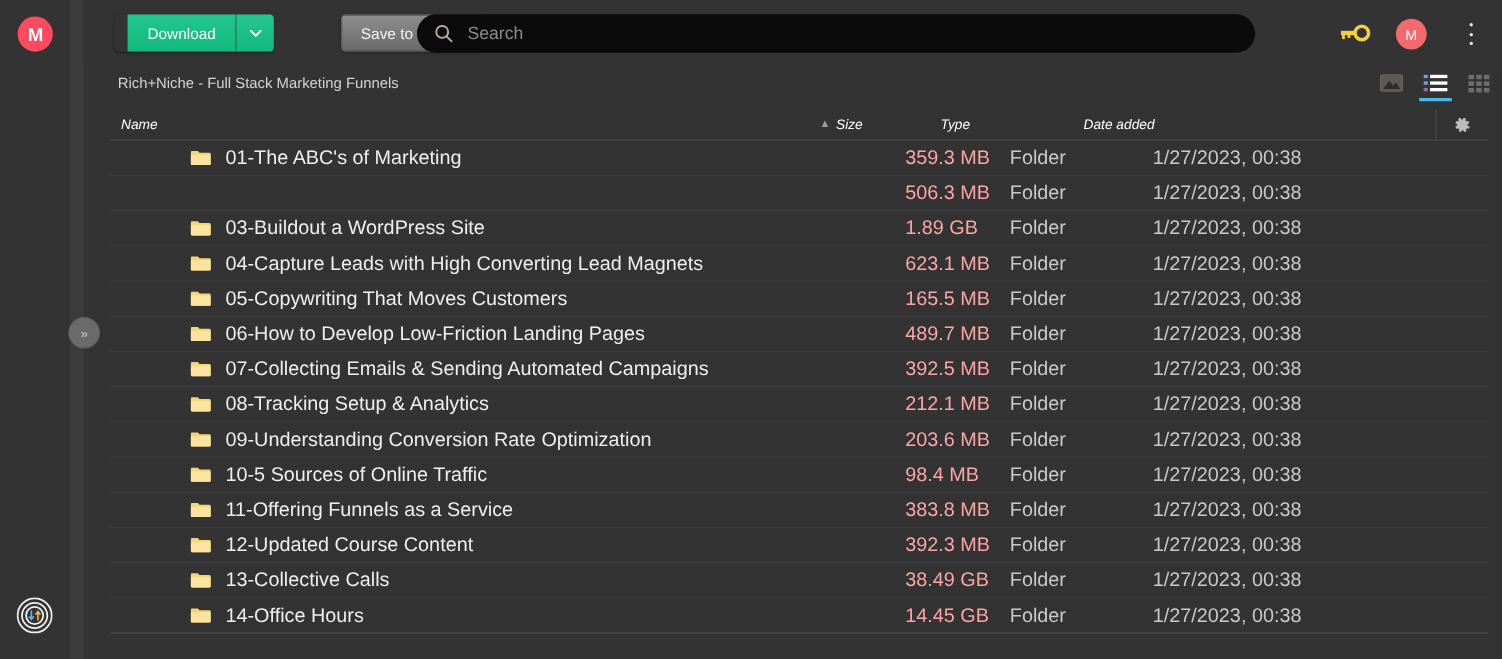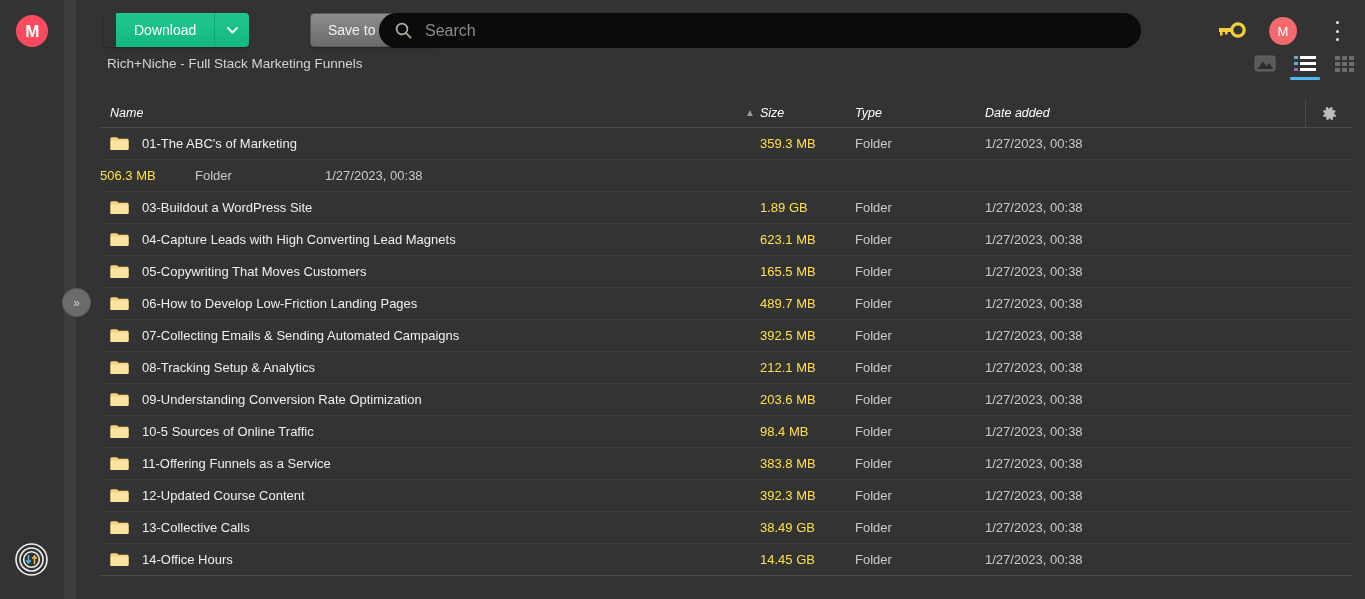--- a/index.html
+++ b/index.html
@@ -110,21 +110,21 @@
   .kebab {
     position: absolute; left: 1251px; top: 18px;
     width: 20px; height: 26px;
     display: flex; flex-direction: column; align-items: center;
     justify-content: space-between; padding: 3px 0; cursor: pointer;
   }
   .kebab i { width: 3px; height: 3px; border-radius: 50%; background: #e6e6e6; display:block; }
 
   
   .crumbrow {
-    position: absolute; left: 76px; top: 52px; right: 0; height: 32px;
+    position: absolute; left: 76px; top: 64px; right: 0; height: 32px;
   }
   .crumb {
     position: absolute; left: 31px; top: 4px;
     color: #d3d3d3; font-size: 13.5px;
   }
   .viewtoggles {
     position: absolute; left: 1178px; top: 2px;
     display: flex; align-items: flex-start; gap: 18px;
   }
   .vt { width: 22px; height: 26px; position: relative; cursor: pointer; }
@@ -153,28 +153,29 @@
   .th-gear {
     position: absolute; right: 0; top: 0; width: 48px; height: 29px;
     display: flex; align-items: center; justify-content: center;
     border-left: 1px solid #4a4a4a;
     cursor: pointer;
   }
 
   .trow {
     display: flex; align-items: center; height: 32px;
     border-bottom: 1px solid #3d3d3d;
-    font-size: 13px;
+    font-size: 18px;
+    justify-content: flex-end;
   }
   .c-name {
     width: 660px; padding-left: 10px;
     display: flex; align-items: center; gap: 13px;
     color: #eeeeee;
   }
-  .c-size { width: 95px; color: #fde047; }
+  .c-size { width: 95px; color: #fca5a5; }
   .c-type { width: 130px; color: #c9c9c9; }
   .c-date { width: 305px; color: #c9c9c9; }
 
   .folder-icon { width: 19px; height: 15px; flex: 0 0 19px; }
 
   .table-bottom-line {
     position: absolute; left: 100px; top: 575px; width: 1253px; height: 1px;
     background: #4a4a4a;
   }
 </style>

